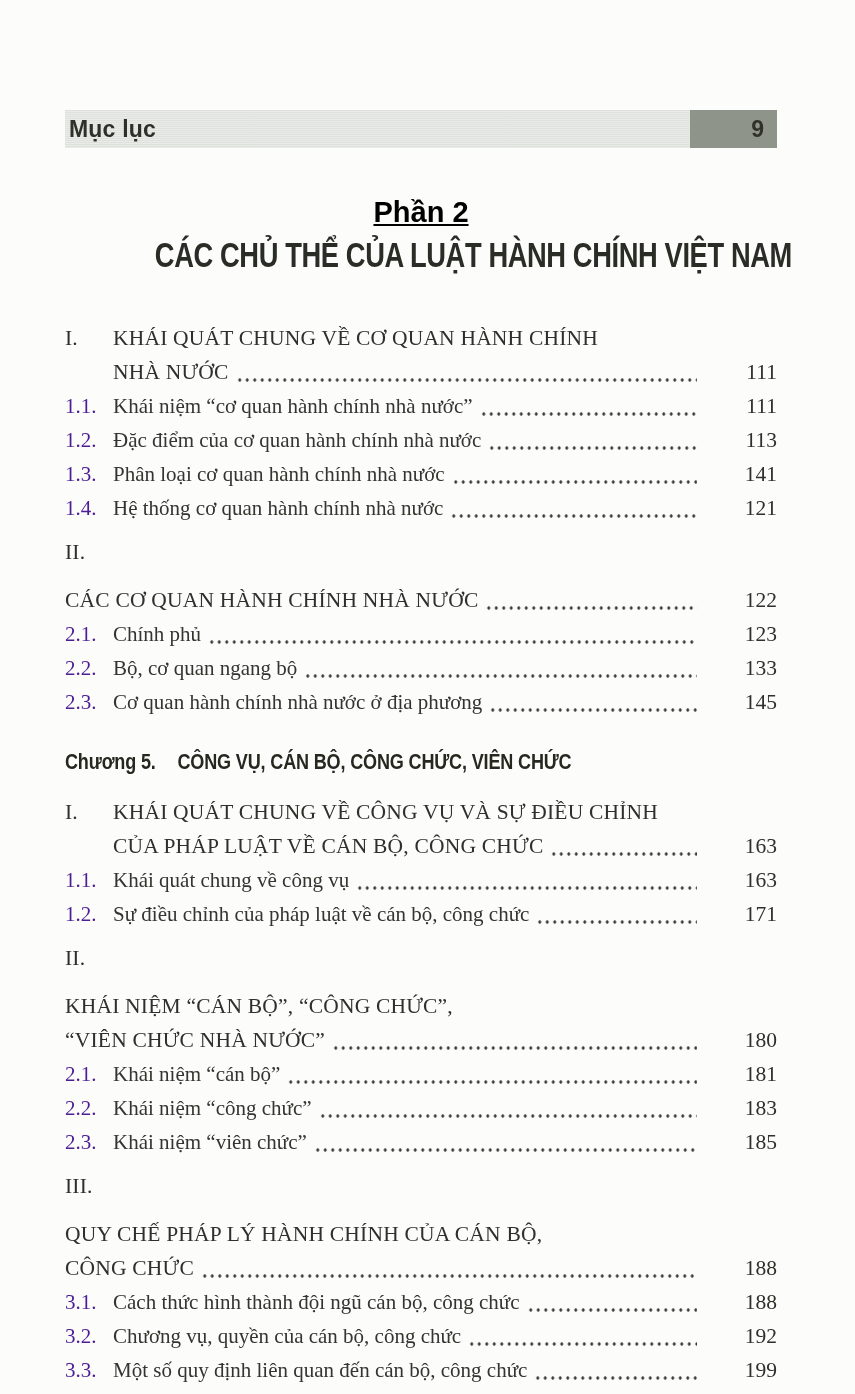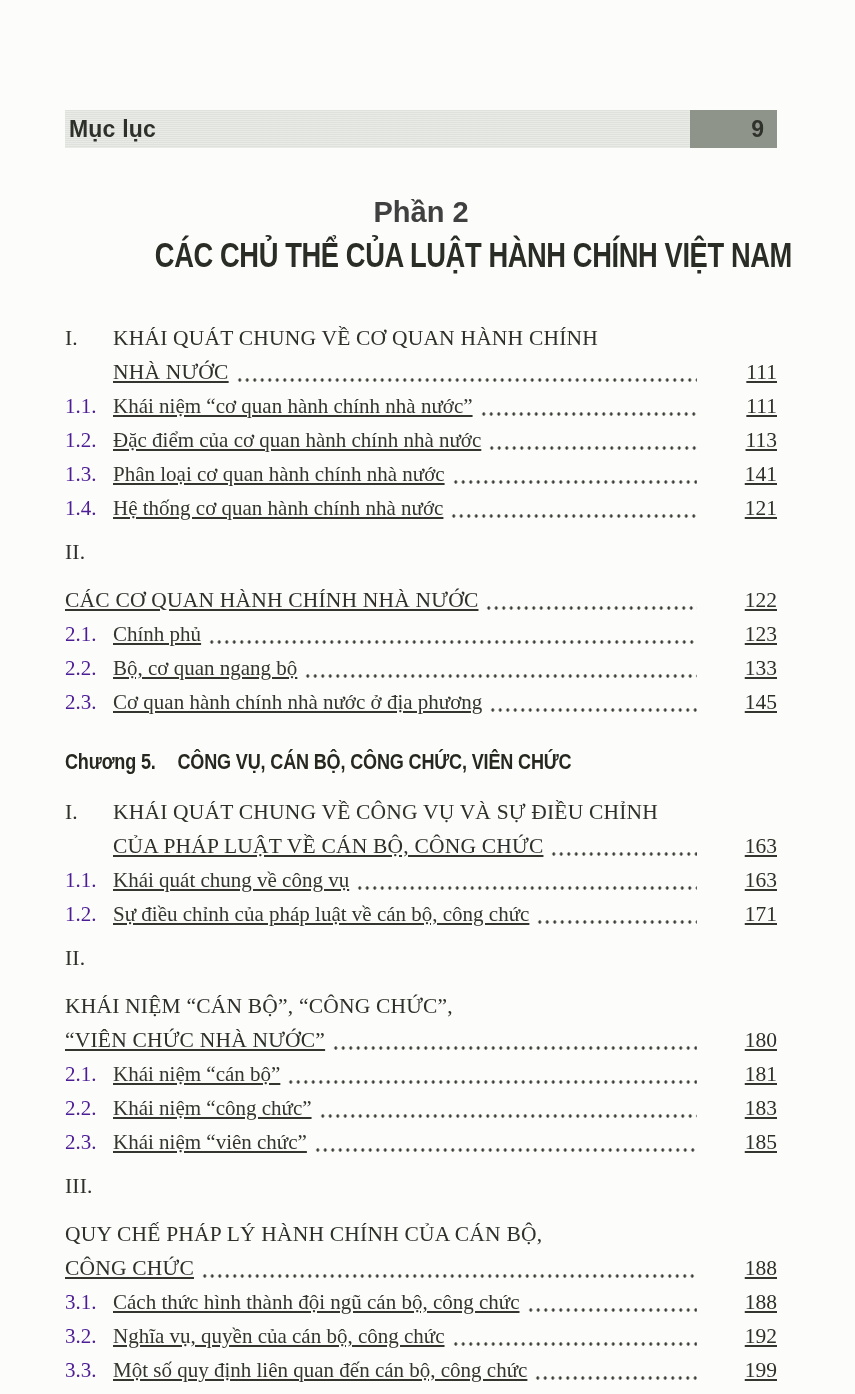--- a/index.html
+++ b/index.html
@@ -50,22 +50,23 @@
     font-weight: 600;
     color: #2f322b;
   }
 
   
   .part { text-align: center; margin-top: 46px; }
   .part-label {
     font-family: "Liberation Sans", sans-serif;
     font-weight: bold;
     font-size: 29px;
-    color: #404040;
+    color: #000000;
     line-height: 36px;
+    text-decoration: underline;
   }
   .part-title { margin-top: 4px; line-height: 42px; }
   .part-title .condensed {
     display: inline-block;
     transform: scaleX(0.78);
     transform-origin: 50% 50%;
     white-space: nowrap;
     font-family: "Liberation Sans", sans-serif;
     font-weight: bold;
     font-size: 35px;
@@ -99,21 +100,21 @@
   .toc-entry { display: flex; margin: 0; }
   .toc-entry.gap-before { margin-top: 10px; flex-direction: column; }
   .toc-num {
     flex: 0 0 48px;
     line-height: 34px;
     font-size: 21px;
     color: #4c1d95;
   }
   .toc-body { flex: 1; min-width: 0; }
   .toc-line { display: block; line-height: 34px; }
-  .toc-lastline { display: flex; align-items: center; text-decoration: underline; }
+  .toc-lastline { display: flex; align-items: center; }
   .toc-text { line-height: 34px; white-space: nowrap; }
   .toc-entry.section .toc-text,
   .toc-entry.section .toc-line,
   .toc-entry.section .toc-num { font-size: 21.5px; letter-spacing: 0.2px; color: #2e302a; }
   .toc-entry.sub .toc-text,
   .toc-entry.sub .toc-line { font-size: 21px; color: #33352e; }
   .toc-leader {
     flex: 1;
     align-self: stretch;
     margin: 0 5px 0 7px;
@@ -336,21 +337,21 @@
               <span class="toc-text">Cách thức hình thành đội ngũ cán bộ, công chức</span>
               <span class="toc-leader"></span>
               <span class="toc-page">188</span>
             </span>
           </div>
         </div>
         <div class="toc-entry sub">
           <span class="toc-num">3.2.</span>
           <div class="toc-body">
             <span class="toc-lastline">
-              <span class="toc-text">Nghĩa vụ, quyền của cán bộ, công chức</span>
+              <span class="toc-text">Chương vụ, quyền của cán bộ, công chức</span>
               <span class="toc-leader"></span>
               <span class="toc-page">192</span>
             </span>
           </div>
         </div>
         <div class="toc-entry sub">
           <span class="toc-num">3.3.</span>
           <div class="toc-body">
             <span class="toc-lastline">
               <span class="toc-text">Một số quy định liên quan đến cán bộ, công chức</span>

